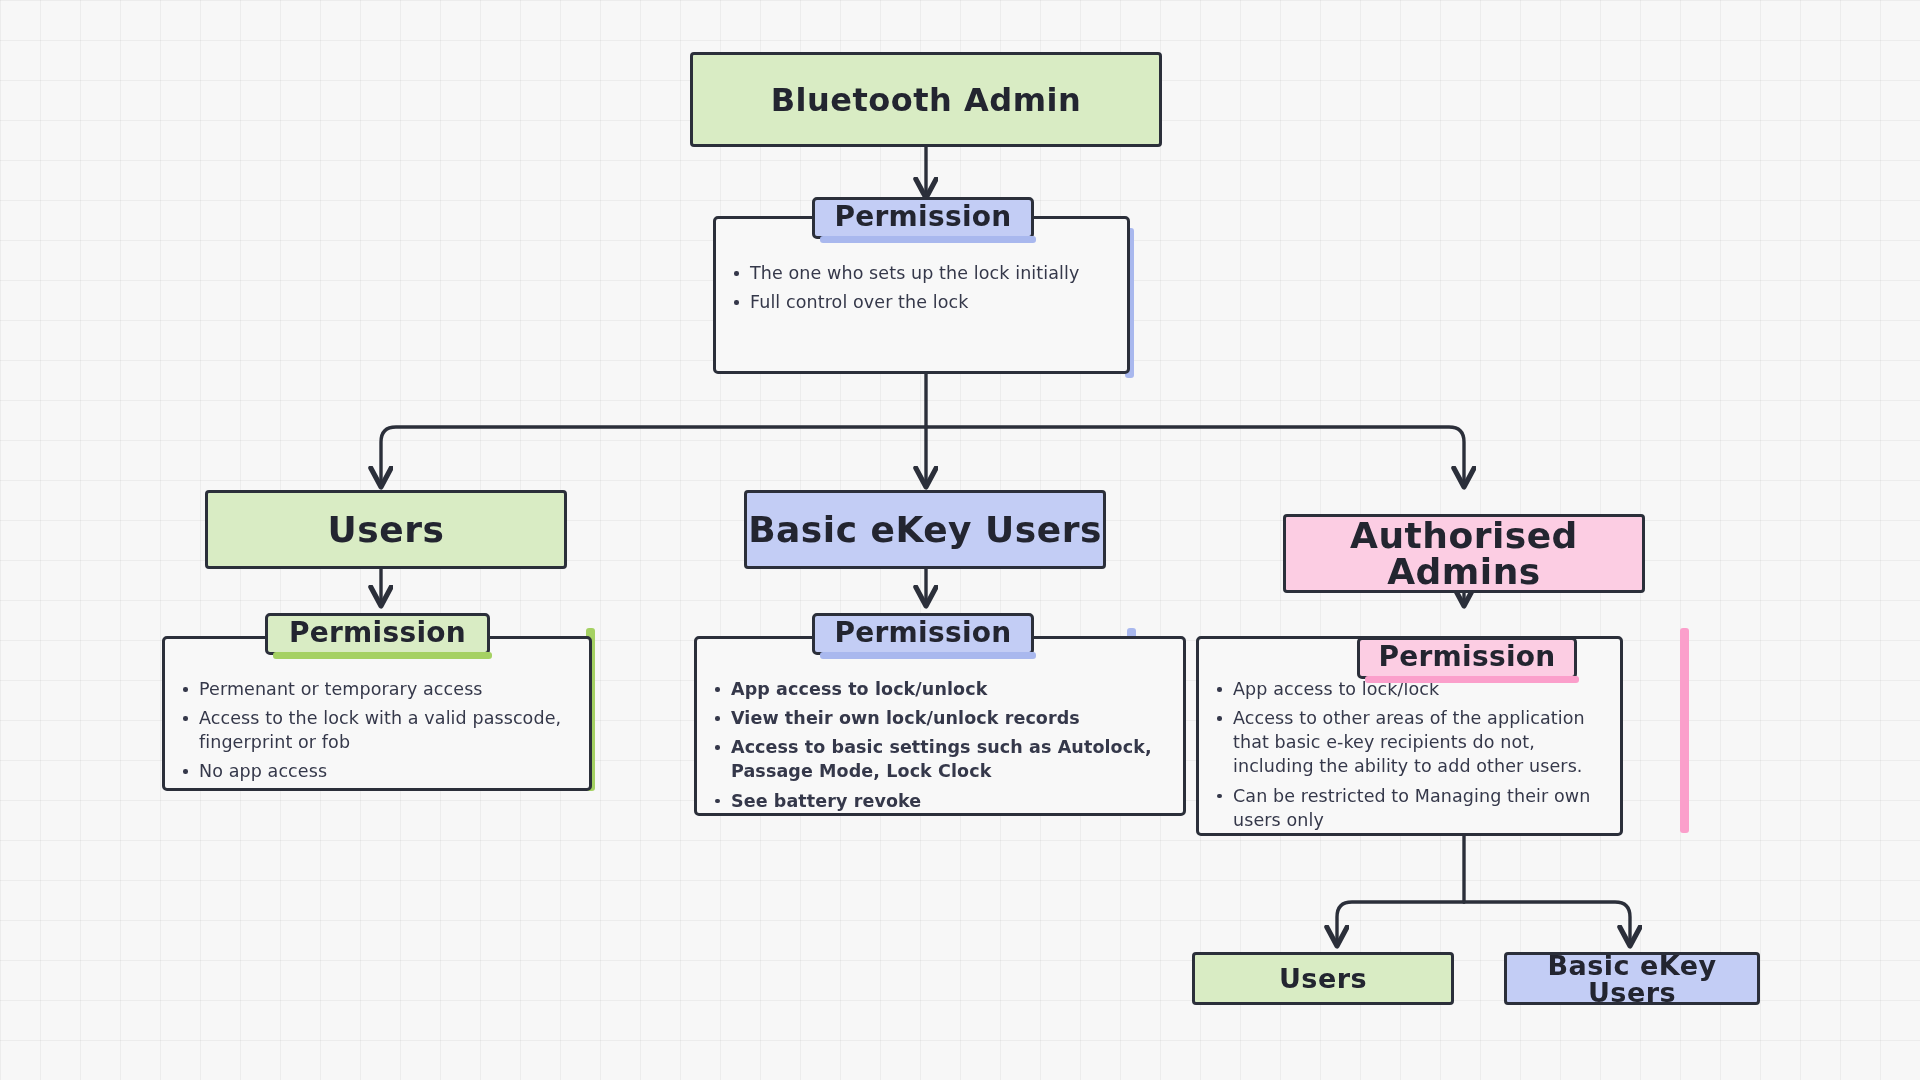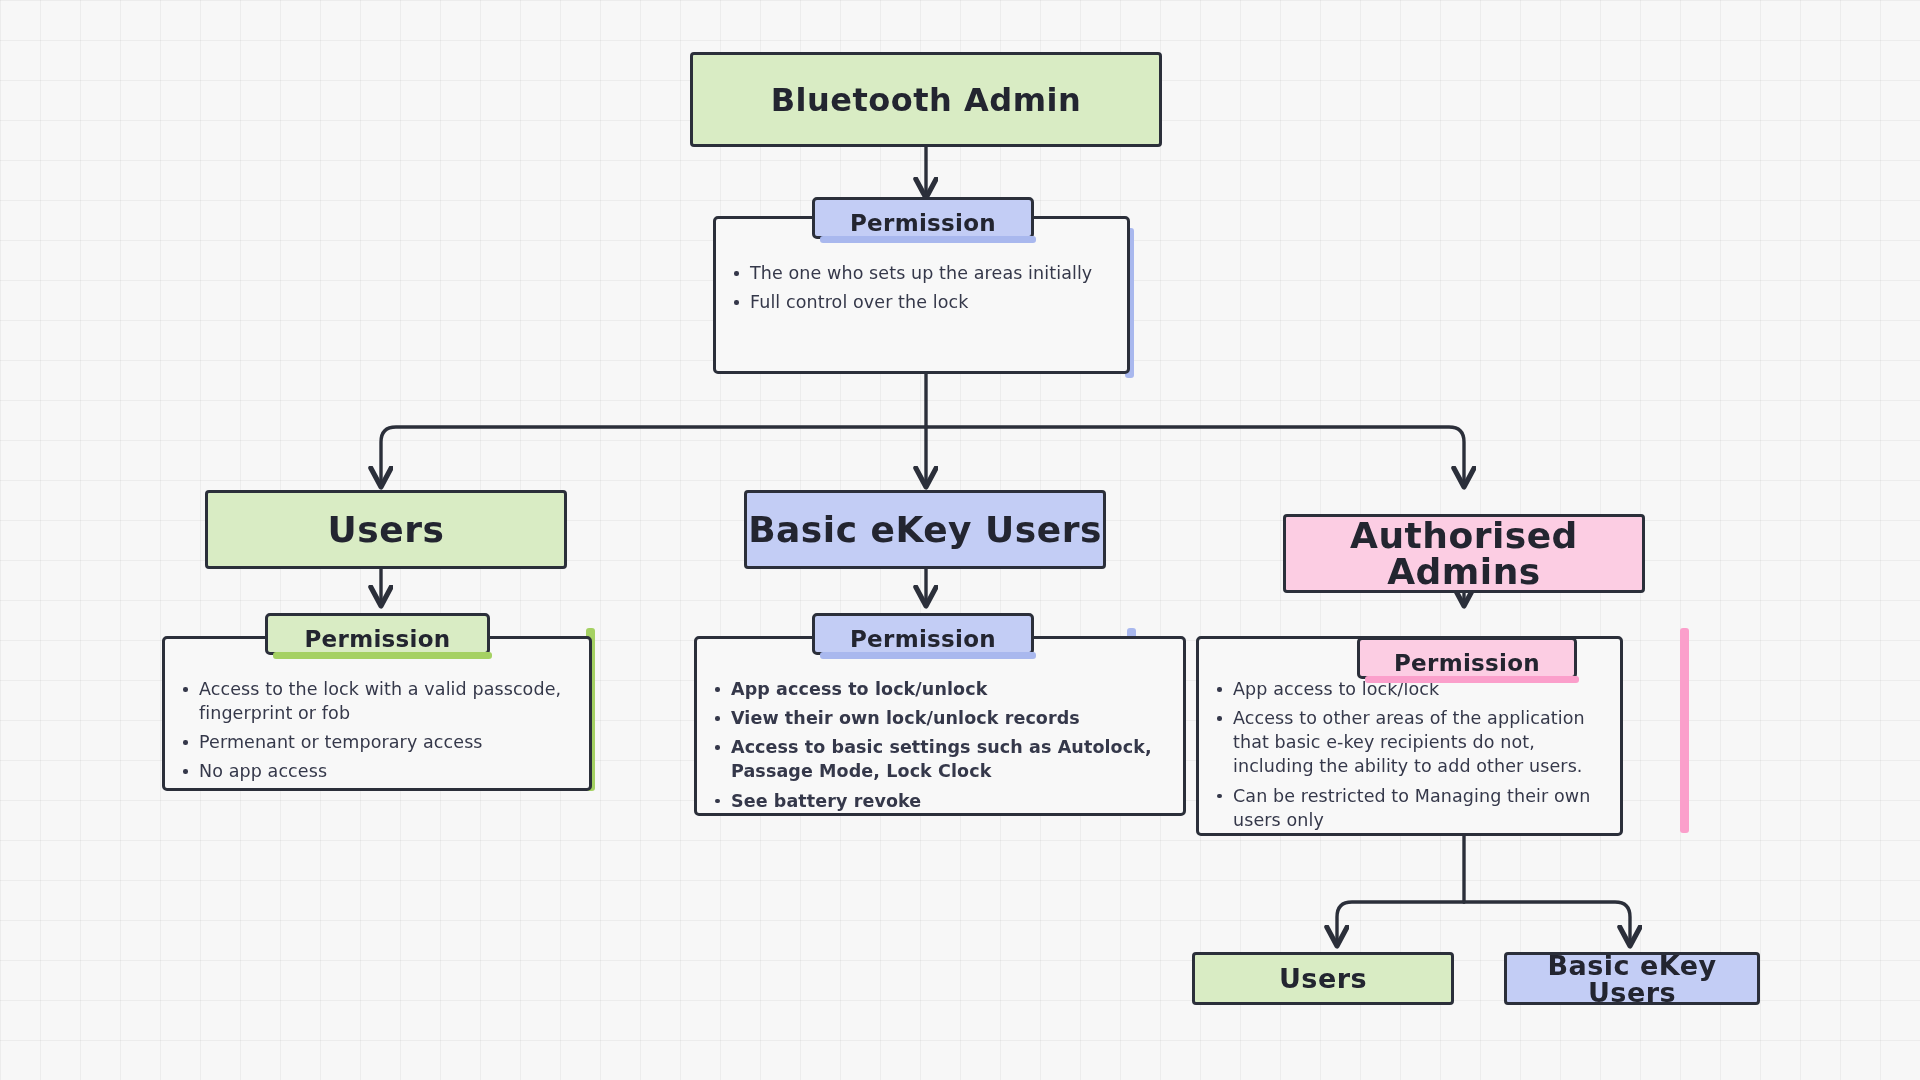--- a/index.html
+++ b/index.html
@@ -117,25 +117,25 @@
     background: #35384a;
   }
 
   
   .tab {
     position: absolute;
     box-sizing: border-box;
     border: 3px solid #2b2f3a;
     border-radius: 5px;
     display: flex;
-    align-items: flex-end;
+    align-items: flex-start;
     justify-content: center;
     font-family: "DejaVu Sans", sans-serif;
     font-weight: 700;
-    font-size: 23px;
+    font-size: 28px;
     color: #232530;
     z-index: 3;
     letter-spacing: 0.3px;
   }
   .tab::after {
     content: "";
     position: absolute;
     left: 5px;
     right: -5px;
     bottom: -7px;
@@ -182,37 +182,37 @@
     </g>
   </svg>
 
   <div class="node titlebox t-main c-green sh-green" style="left:690px; top:52px; width:472px; height:95px;">
     <span>Bluetooth Admin</span>
   </div>
 
   <div class="edge e-blue" style="left:1125px; top:228px; height:150px;"></div>
   <div class="panel" style="left:713px; top:216px; width:417px; height:158px; padding-top:42px;">
     <ul>
-      <li>The one who sets up the areas initially</li>
+      <li>The one who sets up the lock initially</li>
       <li>Full control over the lock</li>
     </ul>
   </div>
   <div class="tab c-blue sh-blue" style="left:812px; top:197px; width:222px; height:42px;">
     <span>Permission</span>
   </div>
 
   <div class="node titlebox t-branch c-green sh-green" style="left:205px; top:490px; width:362px; height:79px;">
     <span>Users</span>
   </div>
 
   <div class="edge e-green" style="left:586px; top:628px; height:163px;"></div>
   <div class="panel" style="left:162px; top:636px; width:430px; height:155px; padding-top:38px;">
     <ul>
+      <li>Permenant or temporary access</li>
       <li>Access to the lock with a valid passcode, fingerprint or fob</li>
-      <li>Permenant or temporary access</li>
       <li>No app access</li>
     </ul>
   </div>
   <div class="tab c-green sh-green" style="left:265px; top:613px; width:225px; height:42px;">
     <span>Permission</span>
   </div>
 
   <div class="node titlebox t-branch c-blue sh-blue" style="left:744px; top:490px; width:362px; height:79px;">
     <span>Basic eKey Users</span>
   </div>

